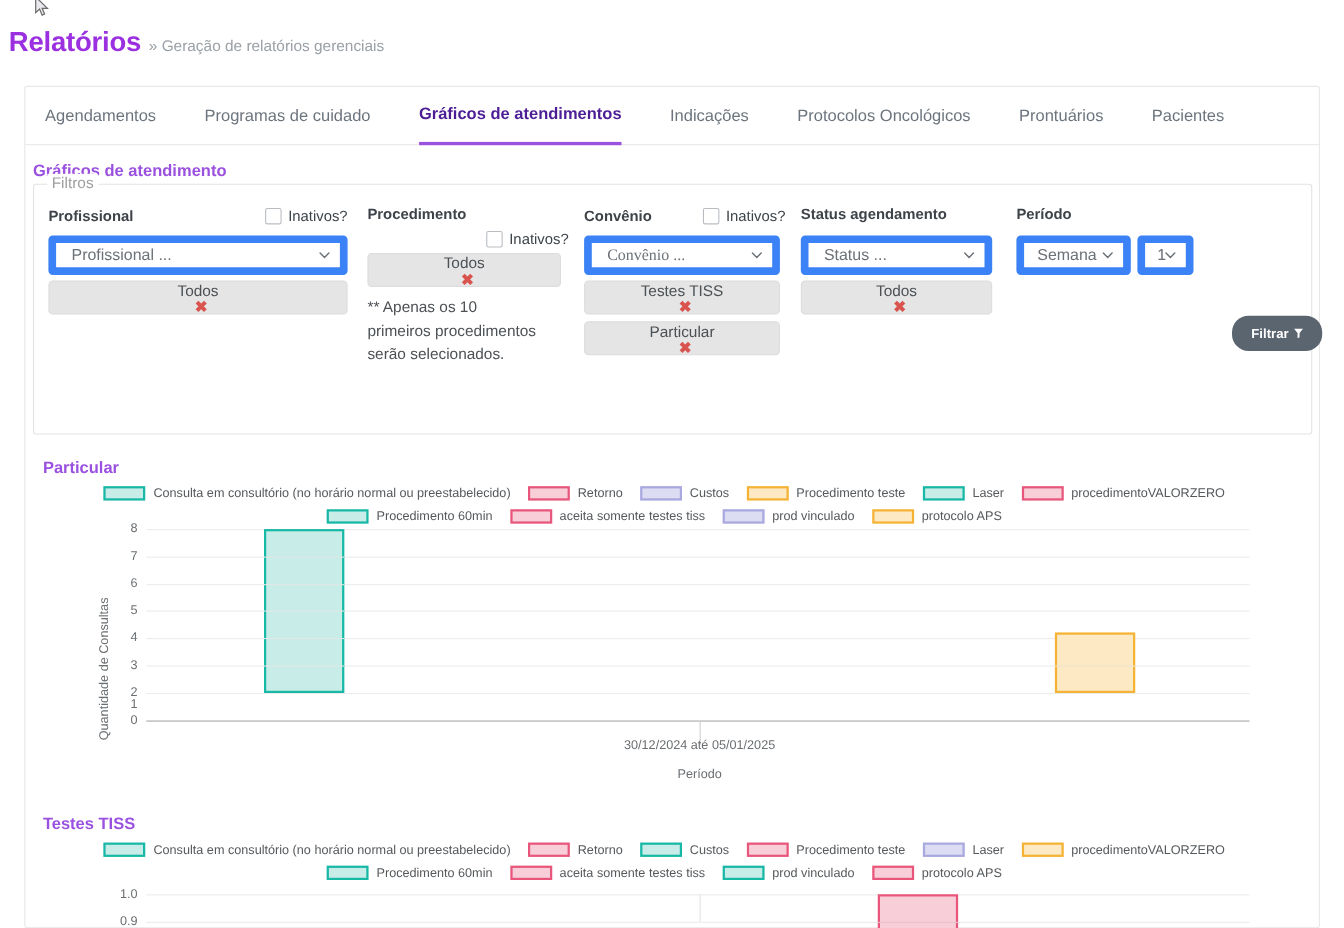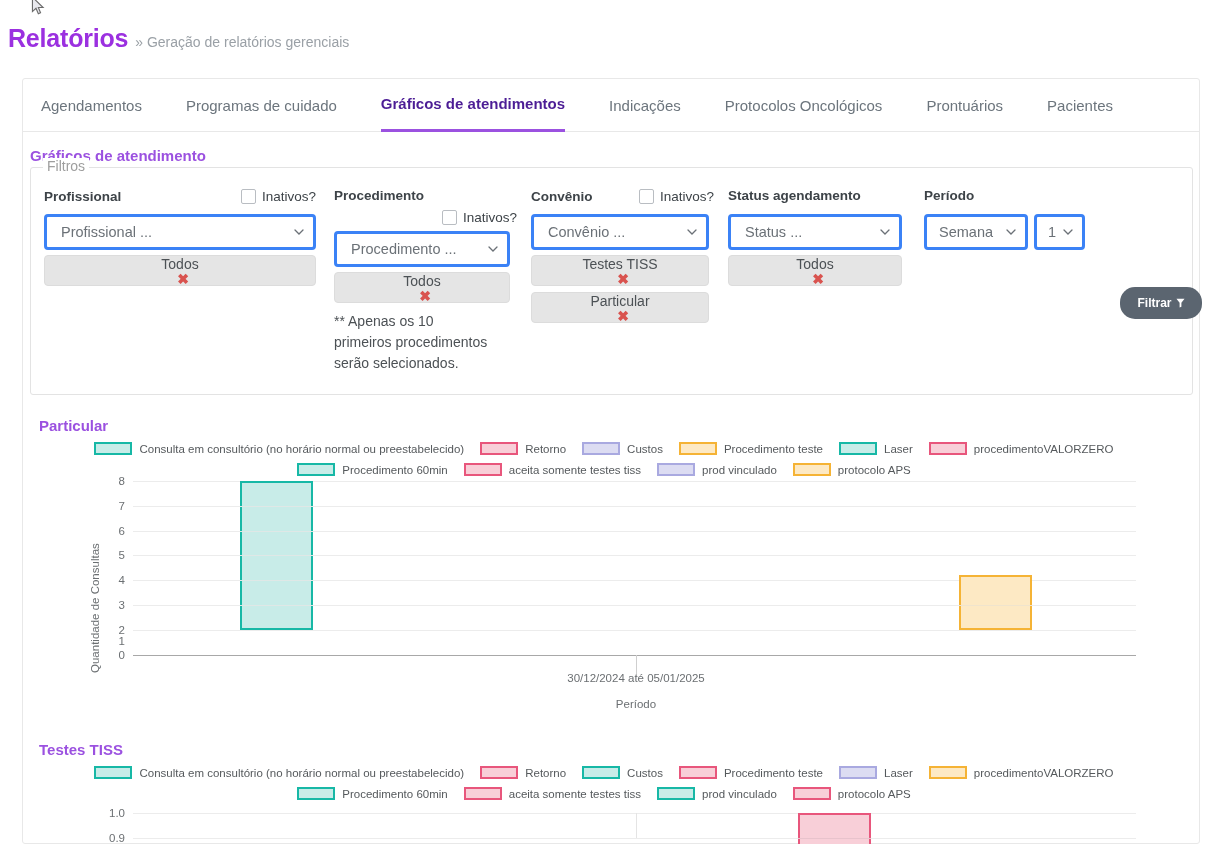--- a/index.html
+++ b/index.html
@@ -89,21 +89,21 @@
     font-size: 13.5px; color: #3d4348; font-weight: 400;
   }
   .chkbox {
     width: 15px; height: 15px; border: 1px solid #b9bdc2;
     border-radius: 2px; background: #fff; display: inline-block;
     cursor: pointer;
   }
 
   .sel {
     position: relative;
-    border: 3px solid #3b82f6; border-radius: 4px;
+    border: 7px solid #3b82f6; border-radius: 4px;
     background: #fff; height: 36px;
     display: flex; align-items: center;
     padding: 0 26px 0 14px;
     font-size: 14.5px; color: #6b7177;
     cursor: pointer;
     white-space: nowrap; overflow: hidden;
   }
   .sel .caret {
     position: absolute; right: 9px; top: 50%;
     transform: translateY(-50%);
@@ -243,42 +243,36 @@
     <div class="fcol" style="left:303px; width:183px;">
       <div style="height:20px;">
         <span class="flabel">Procedimento</span>
       </div>
       <div style="display:flex; justify-content:flex-end; margin-top:4px;">
         <label class="chkwrap">
           <span class="chkbox"></span>
           <span>Inativos?</span>
         </label>
       </div>
-      <div class="sel" style="margin-top:6px; width:176px;">
-        <span>Procedimento ...</span>
-        <svg class="caret" viewBox="0 0 10 10">
-          <path d="M1,3 L5,7 L9,3" fill="none" stroke="#6b7177" stroke-width="1.3" stroke-linecap="round"></path>
-        </svg>
-      </div>
       <div class="chip" style="width:176px;">
         <span>Todos</span>
         <span class="xbtn">✖</span>
       </div>
       <div class="note">** Apenas os 10 primeiros procedimentos serão selecionados.</div>
     </div>
 
     <div class="fcol" style="left:500px; width:183px;">
       <div style="display:flex; align-items:center; justify-content:space-between; height:20px;">
         <span class="flabel">Convênio</span>
         <label class="chkwrap">
           <span class="chkbox"></span>
           <span>Inativos?</span>
         </label>
       </div>
-      <div class="sel" style="margin-top:8px; width:178px;">
+      <div class="sel" style="margin-top:8px; width:178px;font-family:Liberation Serif, serif;">
         <span>Convênio ...</span>
         <svg class="caret" viewBox="0 0 10 10">
           <path d="M1,3 L5,7 L9,3" fill="none" stroke="#6b7177" stroke-width="1.3" stroke-linecap="round"></path>
         </svg>
       </div>
       <div class="chip" style="width:178px;">
         <span>Testes TISS</span>
         <span class="xbtn">✖</span>
       </div>
       <div class="chip" style="width:178px; margin-top:6px;">

